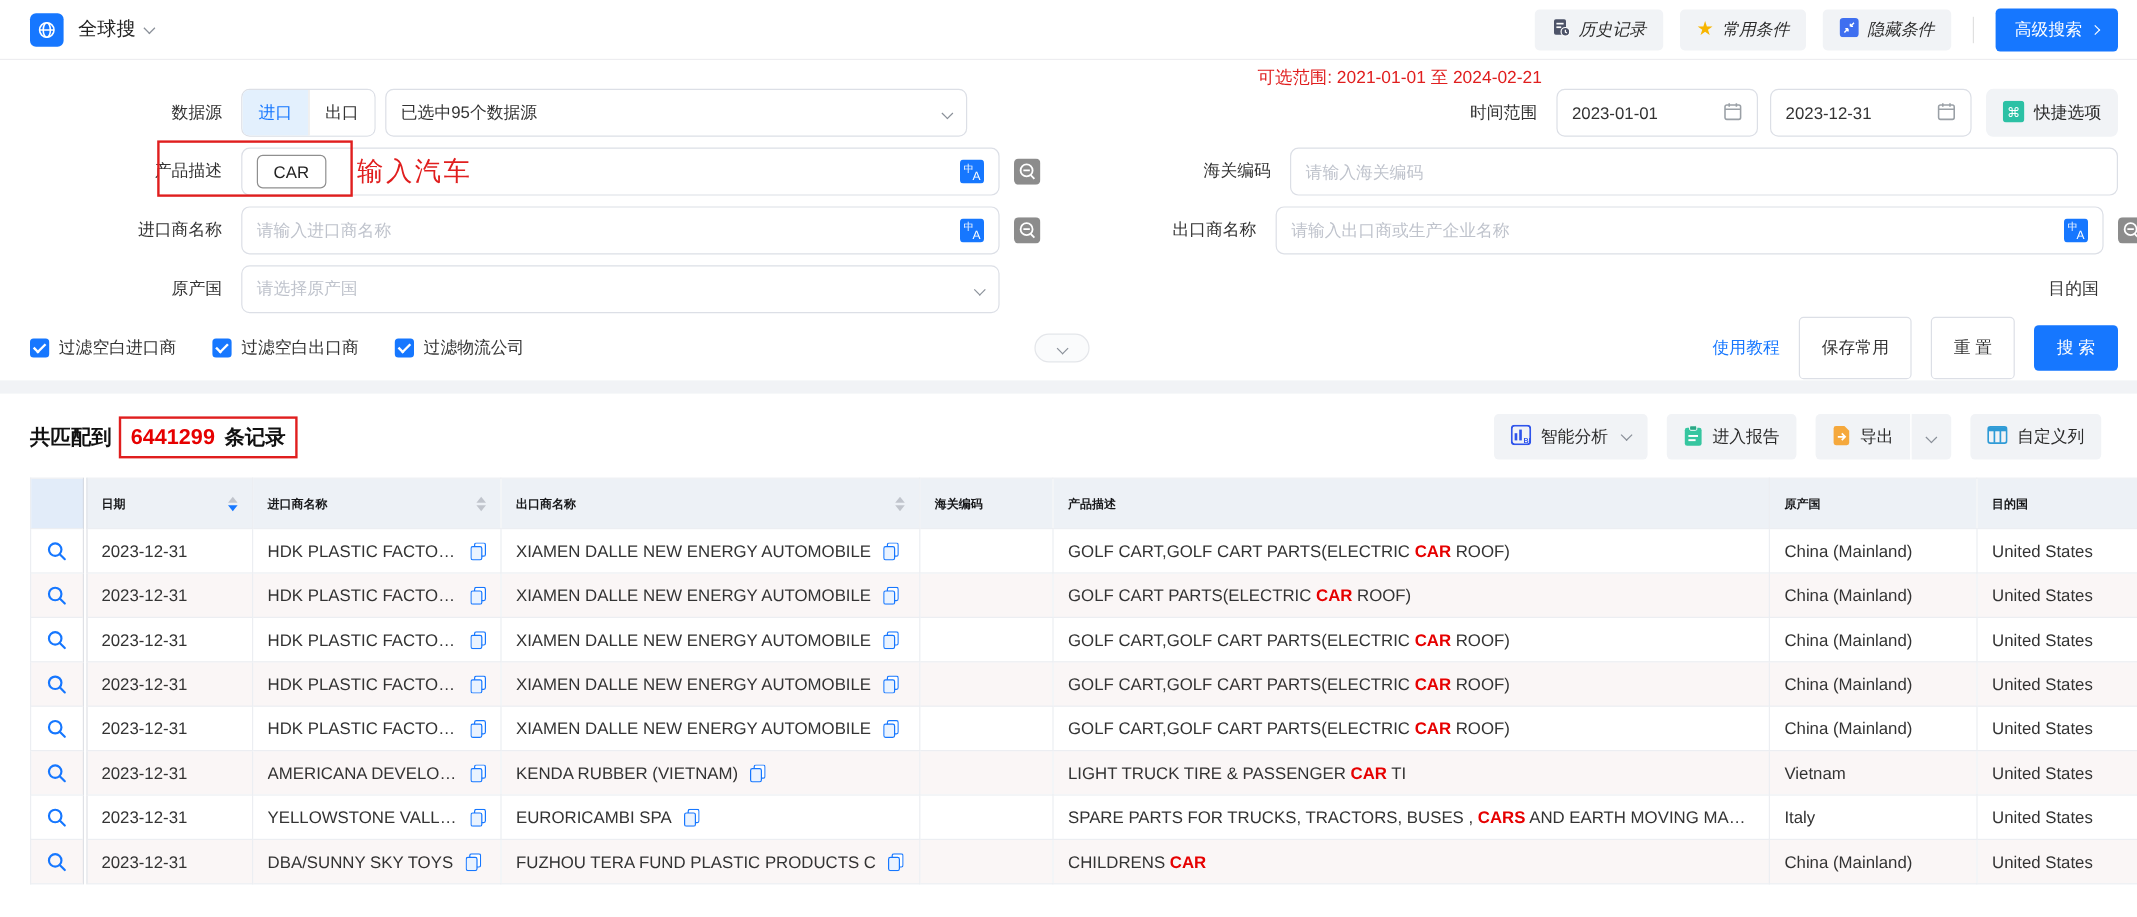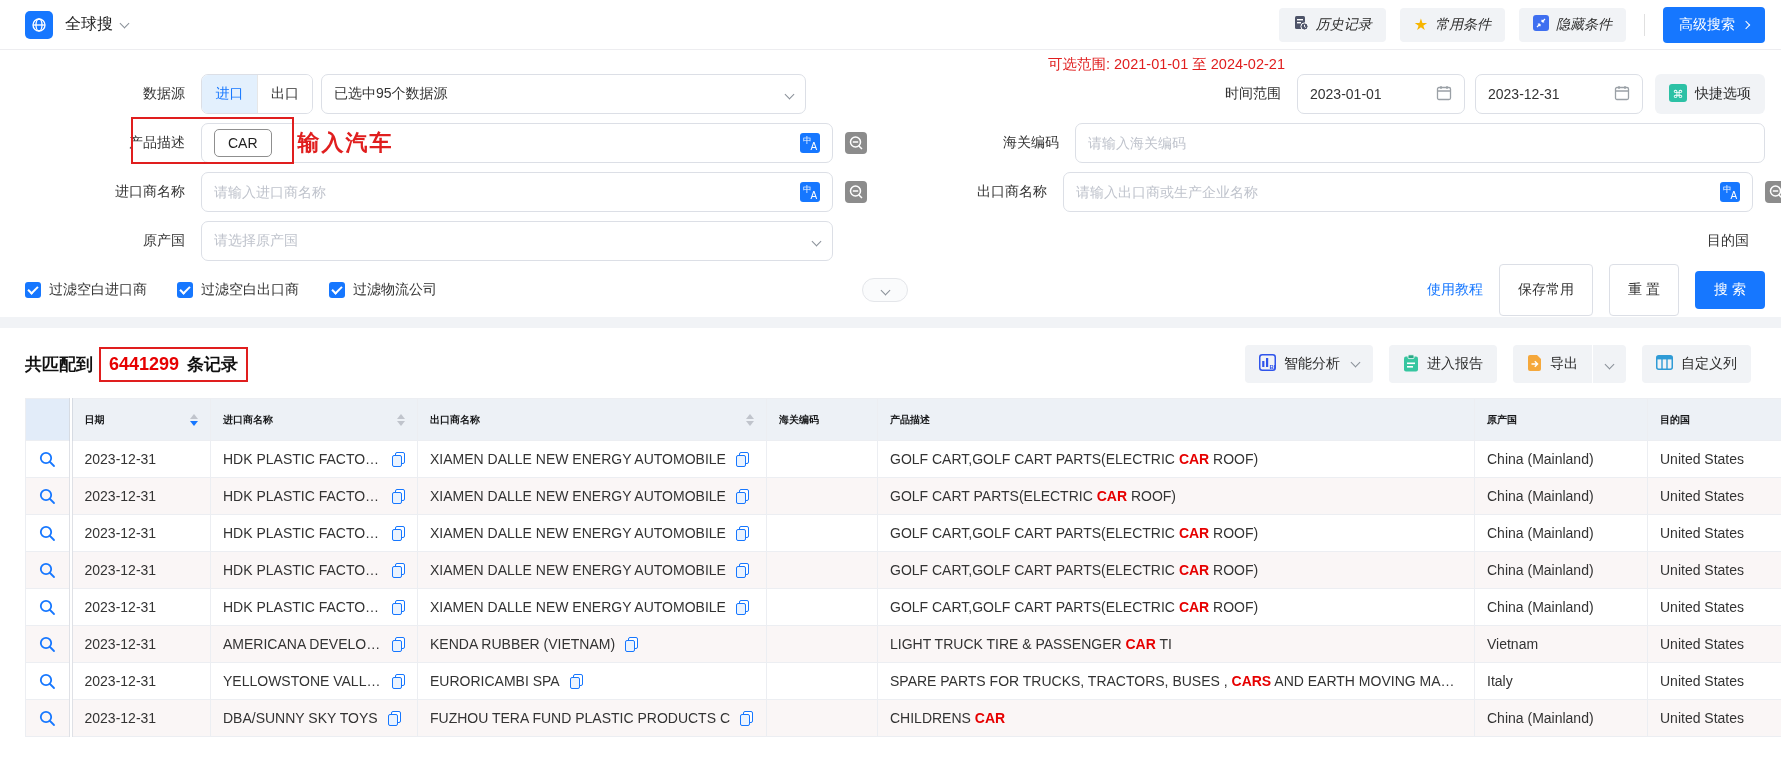--- a/index.html
+++ b/index.html
@@ -36,21 +36,21 @@
   .seg .opt.sel { background:#e3f0fd; color:#1677ff; }
   .seg .opt + .opt { border-left:1px solid #e7e7e7; }
   .gap8 { width:8px; flex:none; }
   .dateinput { width:168px; flex:none; justify-content:space-between; }
   .qbtn { display:flex; align-items:center; gap:8px; height:40px; padding:0 14px; margin-left:12px; background:#f1f3f6; border:none; border-radius:6px; font-size:14px; color:#2b2b2b; cursor:pointer; font-family:inherit; }
   .in-input { border:none; outline:none; flex:1; font-size:14px; font-family:inherit; color:#333; background:transparent; min-width:0; }
   .in-input::placeholder { color:#bfc3cc; }
   .transicon { margin-left:auto; flex:none; cursor:pointer; display:flex; }
   .matchicon { margin-left:12px; flex:none; cursor:pointer; display:flex; }
   .chipbox { border:1px solid #8f8f8f; border-radius:5px; padding:5px 13px; color:#222; background:#fff; font-size:14px; flex:none; }
-  .ann-in { color:#e01e1e; font-weight:700; font-size:22px; margin-left:26px; letter-spacing:2px; flex:none; }
+  .ann-in { color:#e01e1e; font-weight:400; font-size:22px; margin-left:26px; letter-spacing:2px; flex:none; }
 
   .cbrow { position:relative; display:flex; align-items:center; height:30px; margin-top:14px; padding-left:25px; }
   .cbitem { display:flex; align-items:center; margin-right:30px; cursor:pointer; }
   .cbox { width:16px; height:16px; background:#1677ff; border-radius:3px; margin-right:8px; position:relative; flex:none; }
   .cbox::after { content:""; position:absolute; left:5px; top:2px; width:4px; height:8px; border-right:2px solid #fff; border-bottom:2px solid #fff; transform:rotate(45deg); }
   .collapse-pill { position:absolute; left:862px; top:3px; width:46px; height:24px; background:#fafbfc; border:1px solid #e4e6ea; border-radius:13px; display:flex; align-items:center; justify-content:center; cursor:pointer; }
   .cb-actions { margin-left:auto; margin-right:16px; display:flex; align-items:center; gap:16px; }
   .link { color:#1677ff; cursor:pointer; }
   .btn-outline { height:52px; padding:0 18px; background:#fff; border:1px solid #dcdfe6; border-radius:4px; font-size:14px; color:#333; cursor:pointer; font-family:inherit; }
   .btn-search { height:38px; width:70px; background:#1677ff; border:none; border-radius:4px; color:#fff; font-size:14px; cursor:pointer; font-family:inherit; }

